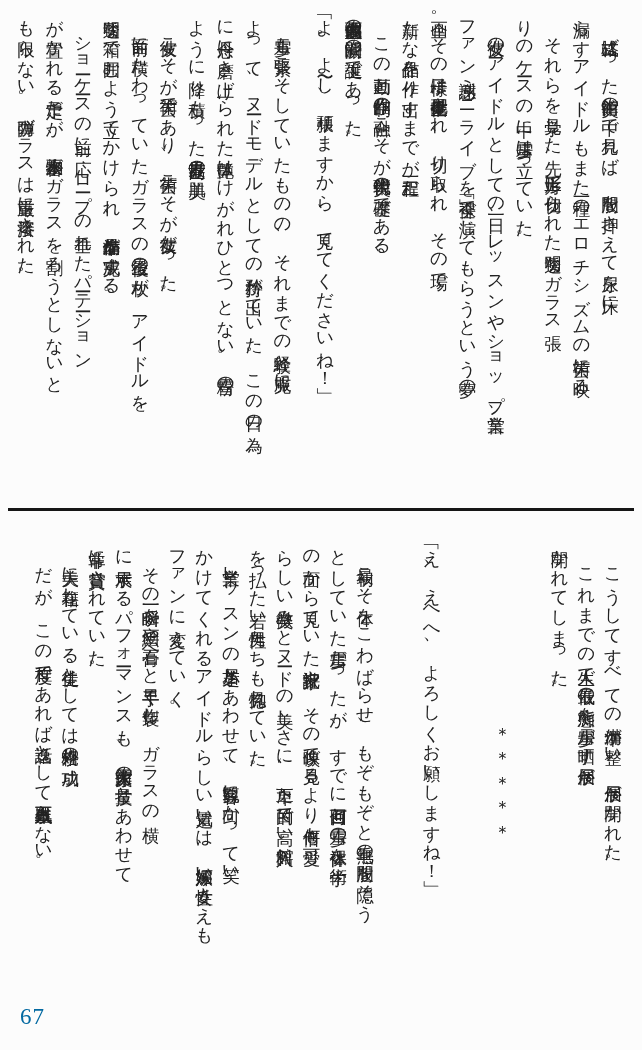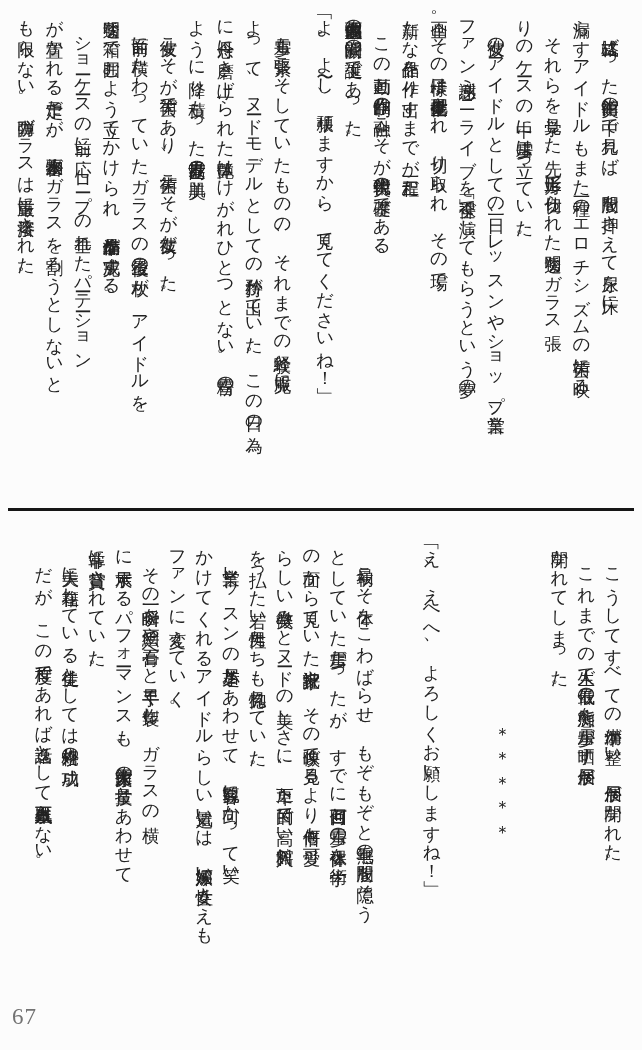--- a/index.html
+++ b/index.html
@@ -37,24 +37,24 @@
   .vline.gap-sm-after { margin-left: 14px; }
   .divider {
     position: absolute;
     top: 508px; left: 8px;
     width: 626px; height: 3px;
     background: #161616;
     border: none; margin: 0; padding: 0;
   }
   .page-number {
     position: absolute;
-    top: 1004px; left: 12px;
+    top: 1004px; left: 20px;
     font-size: 23px;
     letter-spacing: 1px;
-    color: #737373;
+    color: #0369a1;
   }
 </style>
 </head>
 <body>
 
 <div>
 
   <section class="text-block top">
     <div class="vline">　格式ばった美術館の中で見れば、股間を押さえて尿を床に</div>
     <div class="vline">漏らすアイドルもまた一種のエロチシズムの芸術に映る。</div>

